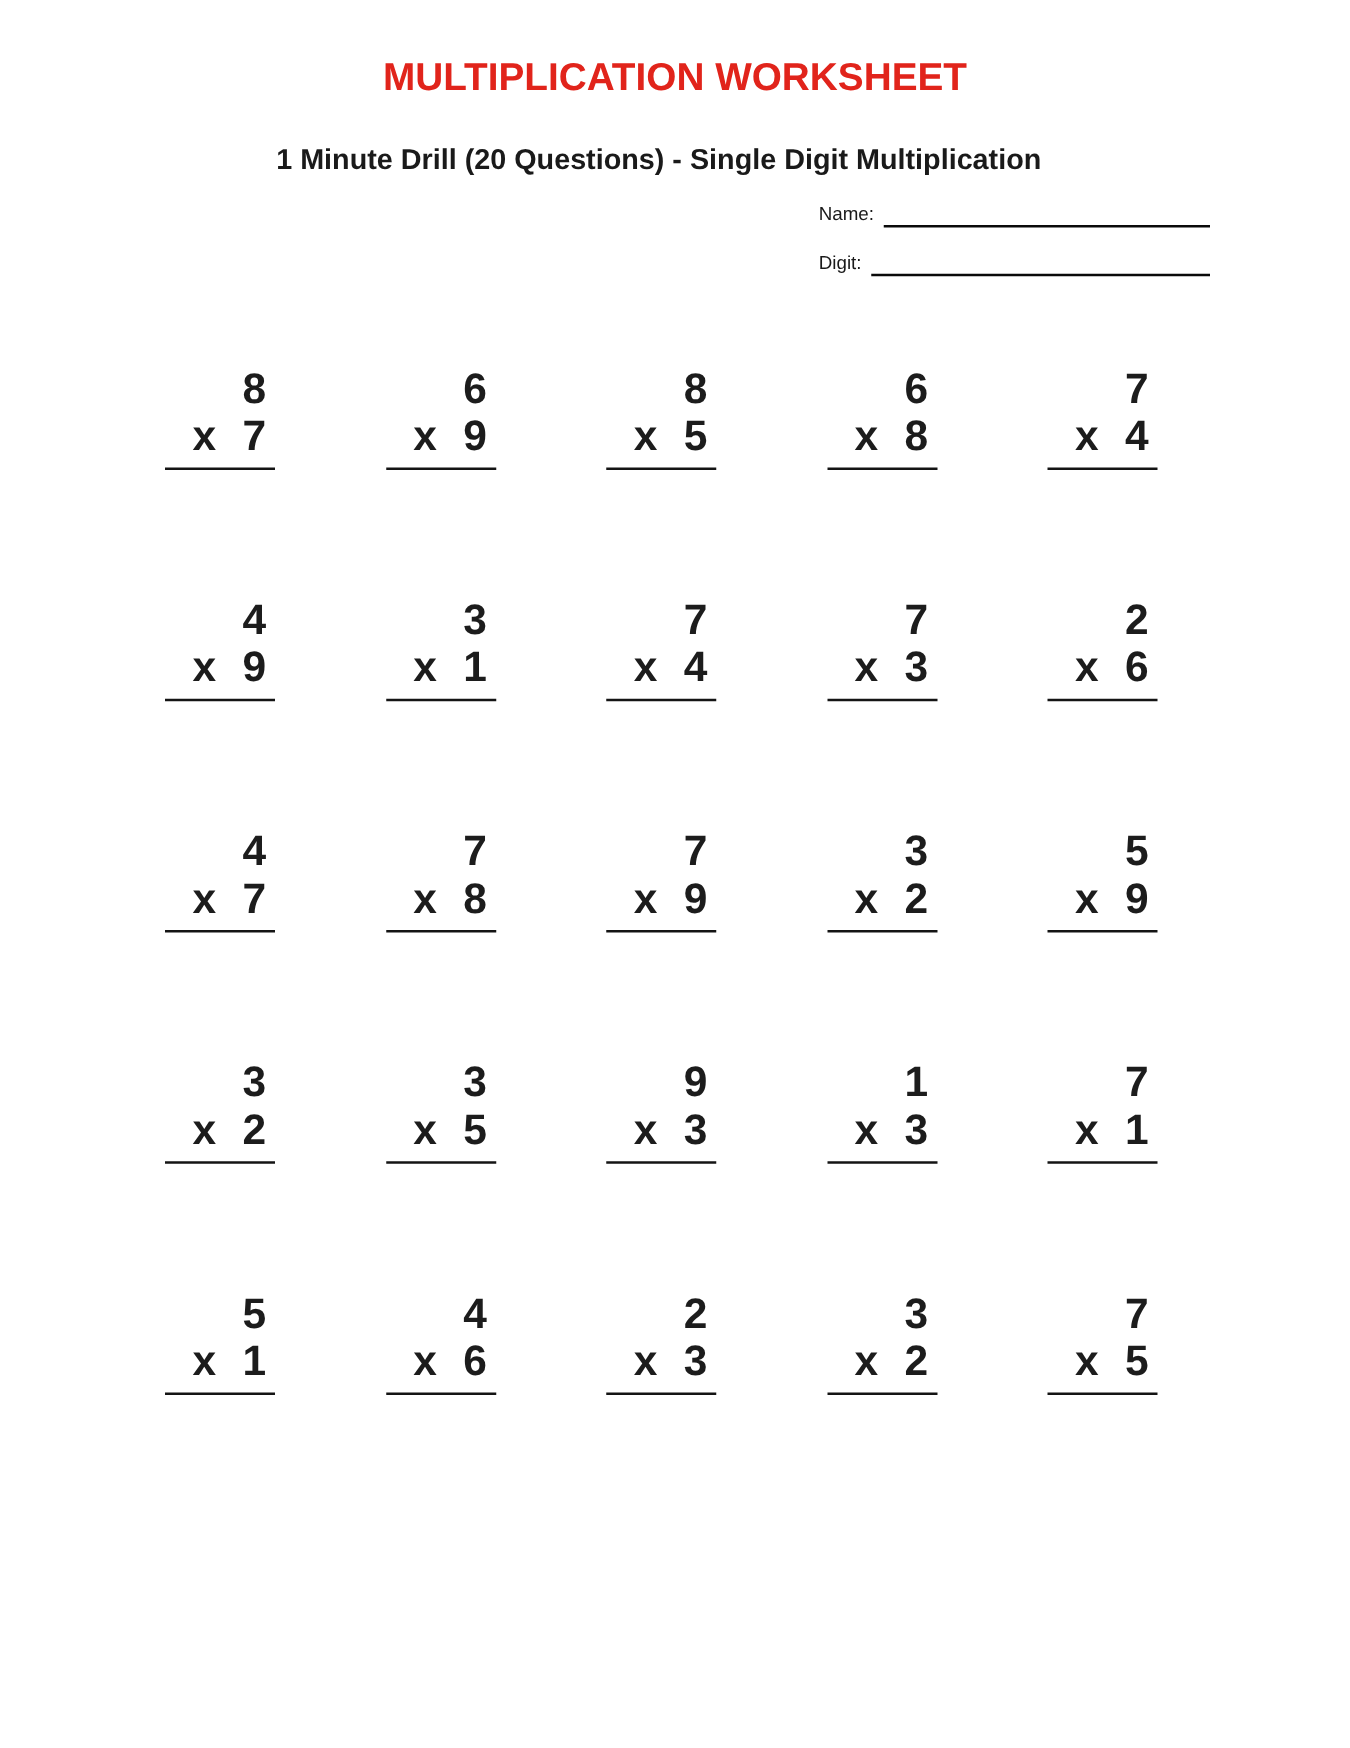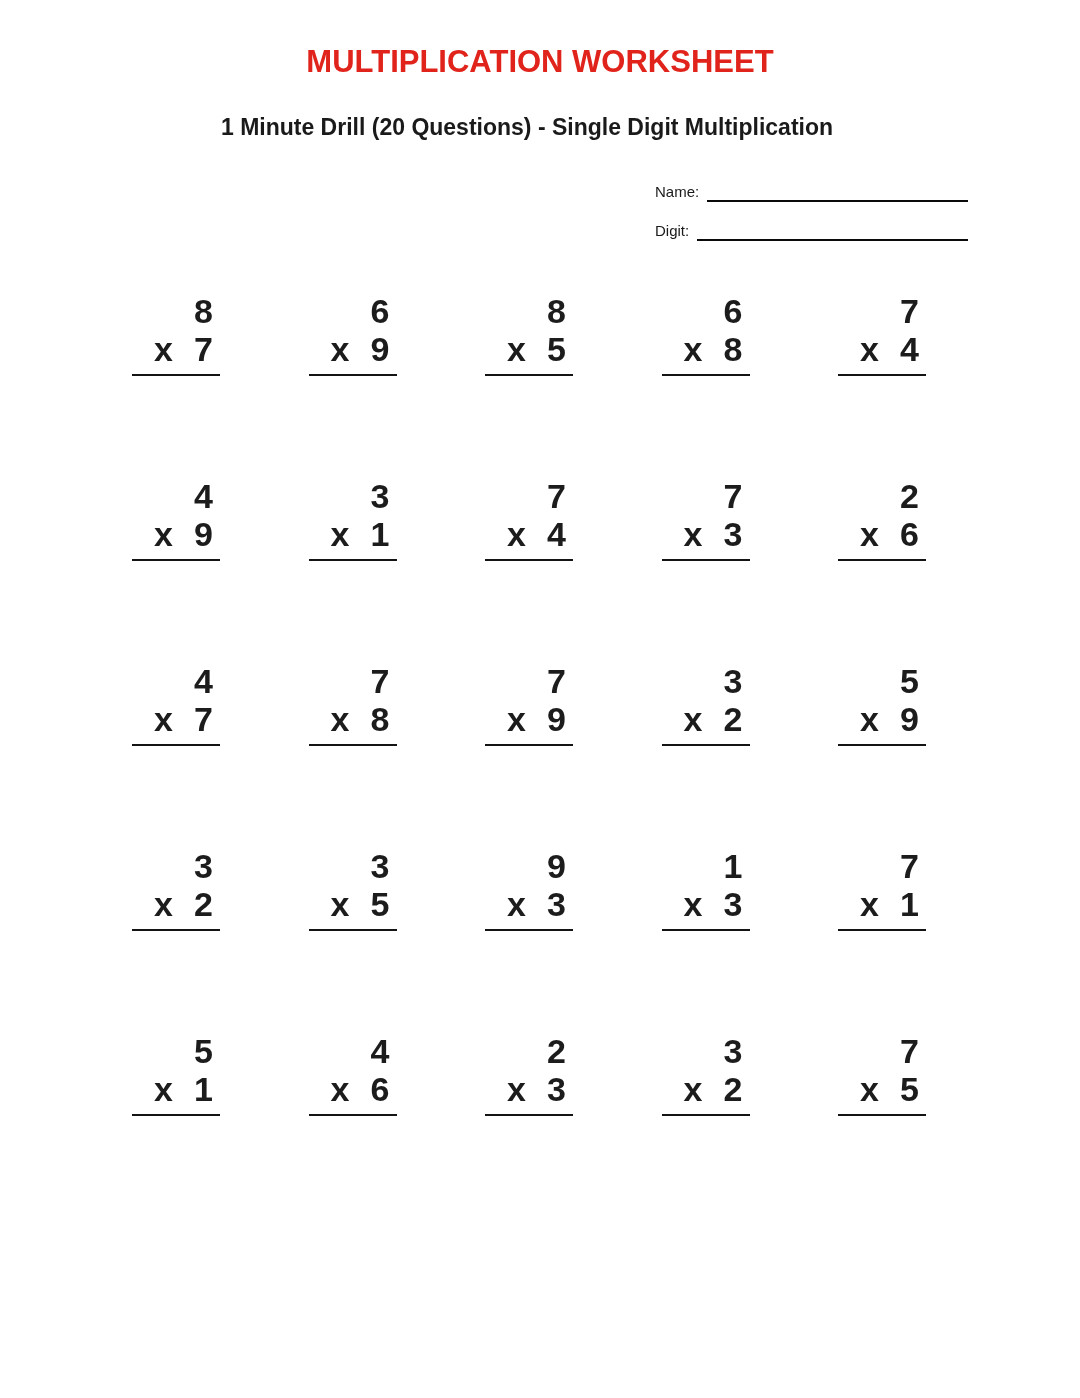--- a/index.html
+++ b/index.html
@@ -33,21 +33,21 @@
     text-align: center;
     transform: translateX(-13px);
     font-size: 23px;
     font-weight: bold;
     color: #1a1a1a;
   }
 
   .fields {
     position: absolute;
     left: 655px;
-    top: 180px;
+    top: 160px;
     width: 313px;
   }
   .field-row {
     display: flex;
     align-items: flex-end;
     margin-bottom: 17px;
     height: 22px;
   }
   .field-label {
     font-size: 15px;

